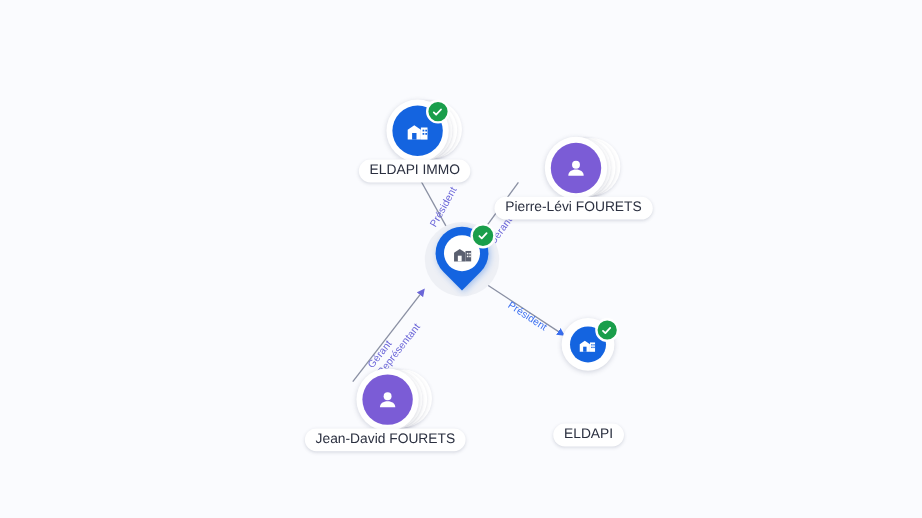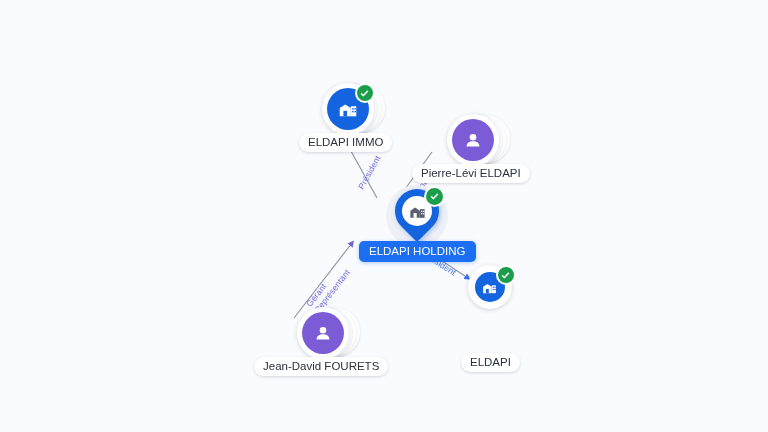--- a/index.html
+++ b/index.html
@@ -243,21 +243,21 @@
       <div class="sheet s2"></div>
       <div class="sheet s1"></div>
       <div class="sheet s0"></div>
       <div class="avatar person">
         <svg width="22" height="22" viewBox="0 0 24 24">
           <circle cx="12" cy="9" r="3.6" fill="#ffffff"></circle>
           <path d="M5 19c0-3.6 3.1-5.6 7-5.6s7 2 7 5.6z" fill="#ffffff"></path>
         </svg>
       </div>
     </div>
-    <div class="node-label" style="margin-left:-6px;">Pierre-Lévi ELDAPI</div>
+    <div class="node-label" style="margin-left:-6px;">Pierre-Lévi FOURETS</div>
   </div>
 
   <div class="pin-node" style="left:359px; top:185px;">
     <div class="pin-halo"></div>
     <div class="pin-wrap">
       <div class="pin-shape"></div>
       <div class="pin-inner">
         <svg width="19" height="19" viewBox="0 0 24 24">
           <path d="M3 20V11l6-4 6 4v9H3z" fill="#5b6070"></path>
           <rect x="15" y="9" width="6" height="11" fill="#5b6070"></rect>
@@ -267,21 +267,20 @@
           <rect x="16.5" y="14" width="1.6" height="1.6" fill="#ffffff"></rect>
           <rect x="19" y="14" width="1.6" height="1.6" fill="#ffffff"></rect>
         </svg>
       </div>
       <div class="pin-check">
         <svg width="9" height="9" viewBox="0 0 12 12">
           <path d="M2 6.3 L4.6 8.8 L10 3" stroke="#ffffff" stroke-width="2" fill="none" stroke-linecap="round" stroke-linejoin="round"></path>
         </svg>
       </div>
     </div>
-    <div class="pin-label">ELDAPI HOLDING</div>
   </div>
 
   <div class="node" style="left:462px; top:265px;gap:33px;">
     <div class="disc-stack" style="width:46px;">
       <div class="sheet s0" style="width:44px;height:44px;left:0;top:0;"></div>
       <div class="avatar company-white" style="left:2px; top:2px; width:40px; height:40px;">
         <div class="inner-blue">
           <svg width="17" height="17" viewBox="0 0 24 24">
             <path d="M3 20V11l6-4 6 4v9H3z" fill="#ffffff"></path>
             <rect x="15" y="9" width="6" height="11" fill="#ffffff"></rect>

